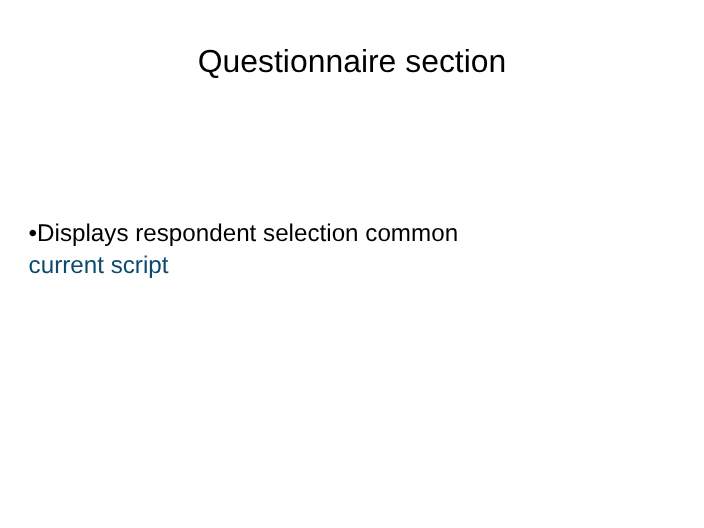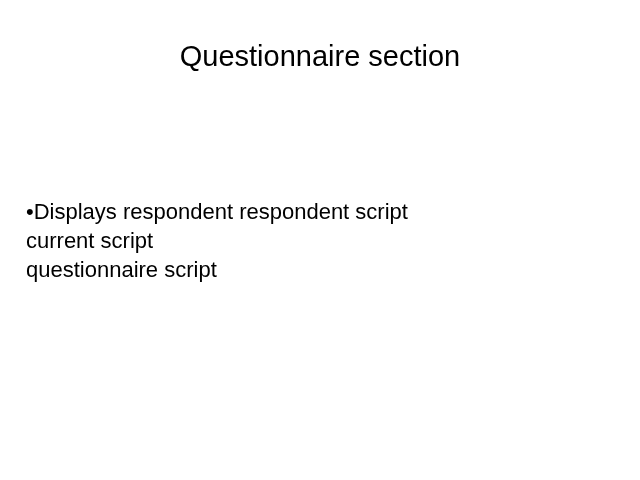--- a/index.html
+++ b/index.html
@@ -46,36 +46,35 @@
     white-space: nowrap;
     text-indent: 0;
   }
   .bullet-line .bullet-mark {
     font-size: 22px;
     line-height: 29px;
   }
   .cont-line {
     font-size: 22px;
     line-height: 29px;
-    color: #000000;
+    color: #0c4a6e;
     white-space: nowrap;
   }
 </style>
 </head>
 <body>
 
 <div class="slide">
 
   <div class="slide-title">Questionnaire section</div>
 
   <div class="body-block">
 
-    <div class="bullet-line"><span class="bullet-mark">•</span><span>Displays respondent respondent script</span></div>
+    <div class="bullet-line"><span class="bullet-mark">•</span><span>Displays respondent selection common</span></div>
 
 
     <div class="cont-line">current script</div>
 
 
-    <div class="cont-line">questionnaire script</div>
 
   </div>
 
 </div>
 
 </body></html>

